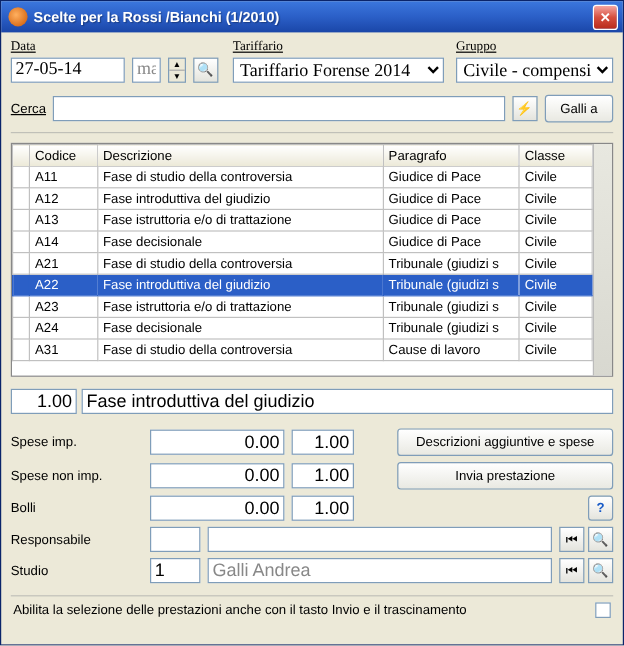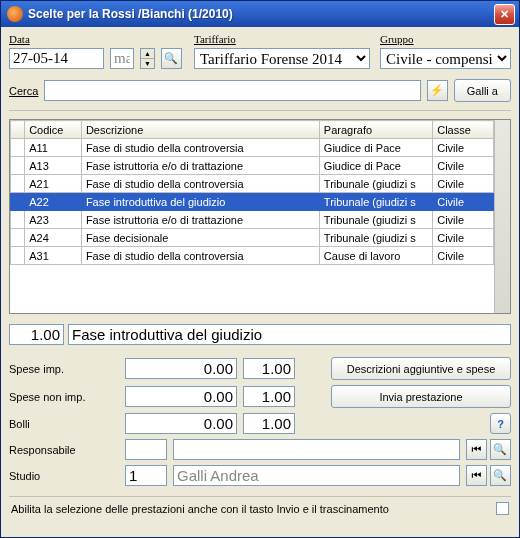--- a/index.html
+++ b/index.html
@@ -213,22 +213,36 @@
           <tbody id="grid-body">
                 <tr>
                   <td class="col-handle"></td>
                   <td>A11</td>
                   <td>Fase di studio della controversia</td>
                   <td>Giudice di Pace</td>
                   <td>Civile</td>
                 </tr>
                 <tr>
                   <td class="col-handle"></td>
+                  <td>A12</td>
+                  <td>Fase introduttiva del giudizio</td>
+                  <td>Giudice di Pace</td>
+                  <td>Civile</td>
+                </tr>
+                <tr>
+                  <td class="col-handle"></td>
                   <td>A13</td>
                   <td>Fase istruttoria e/o di trattazione</td>
+                  <td>Giudice di Pace</td>
+                  <td>Civile</td>
+                </tr>
+                <tr>
+                  <td class="col-handle"></td>
+                  <td>A14</td>
+                  <td>Fase decisionale</td>
                   <td>Giudice di Pace</td>
                   <td>Civile</td>
                 </tr>
                 <tr>
                   <td class="col-handle"></td>
                   <td>A21</td>
                   <td>Fase di studio della controversia</td>
                   <td>Tribunale (giudizi s</td>
                   <td>Civile</td>
                 </tr>

